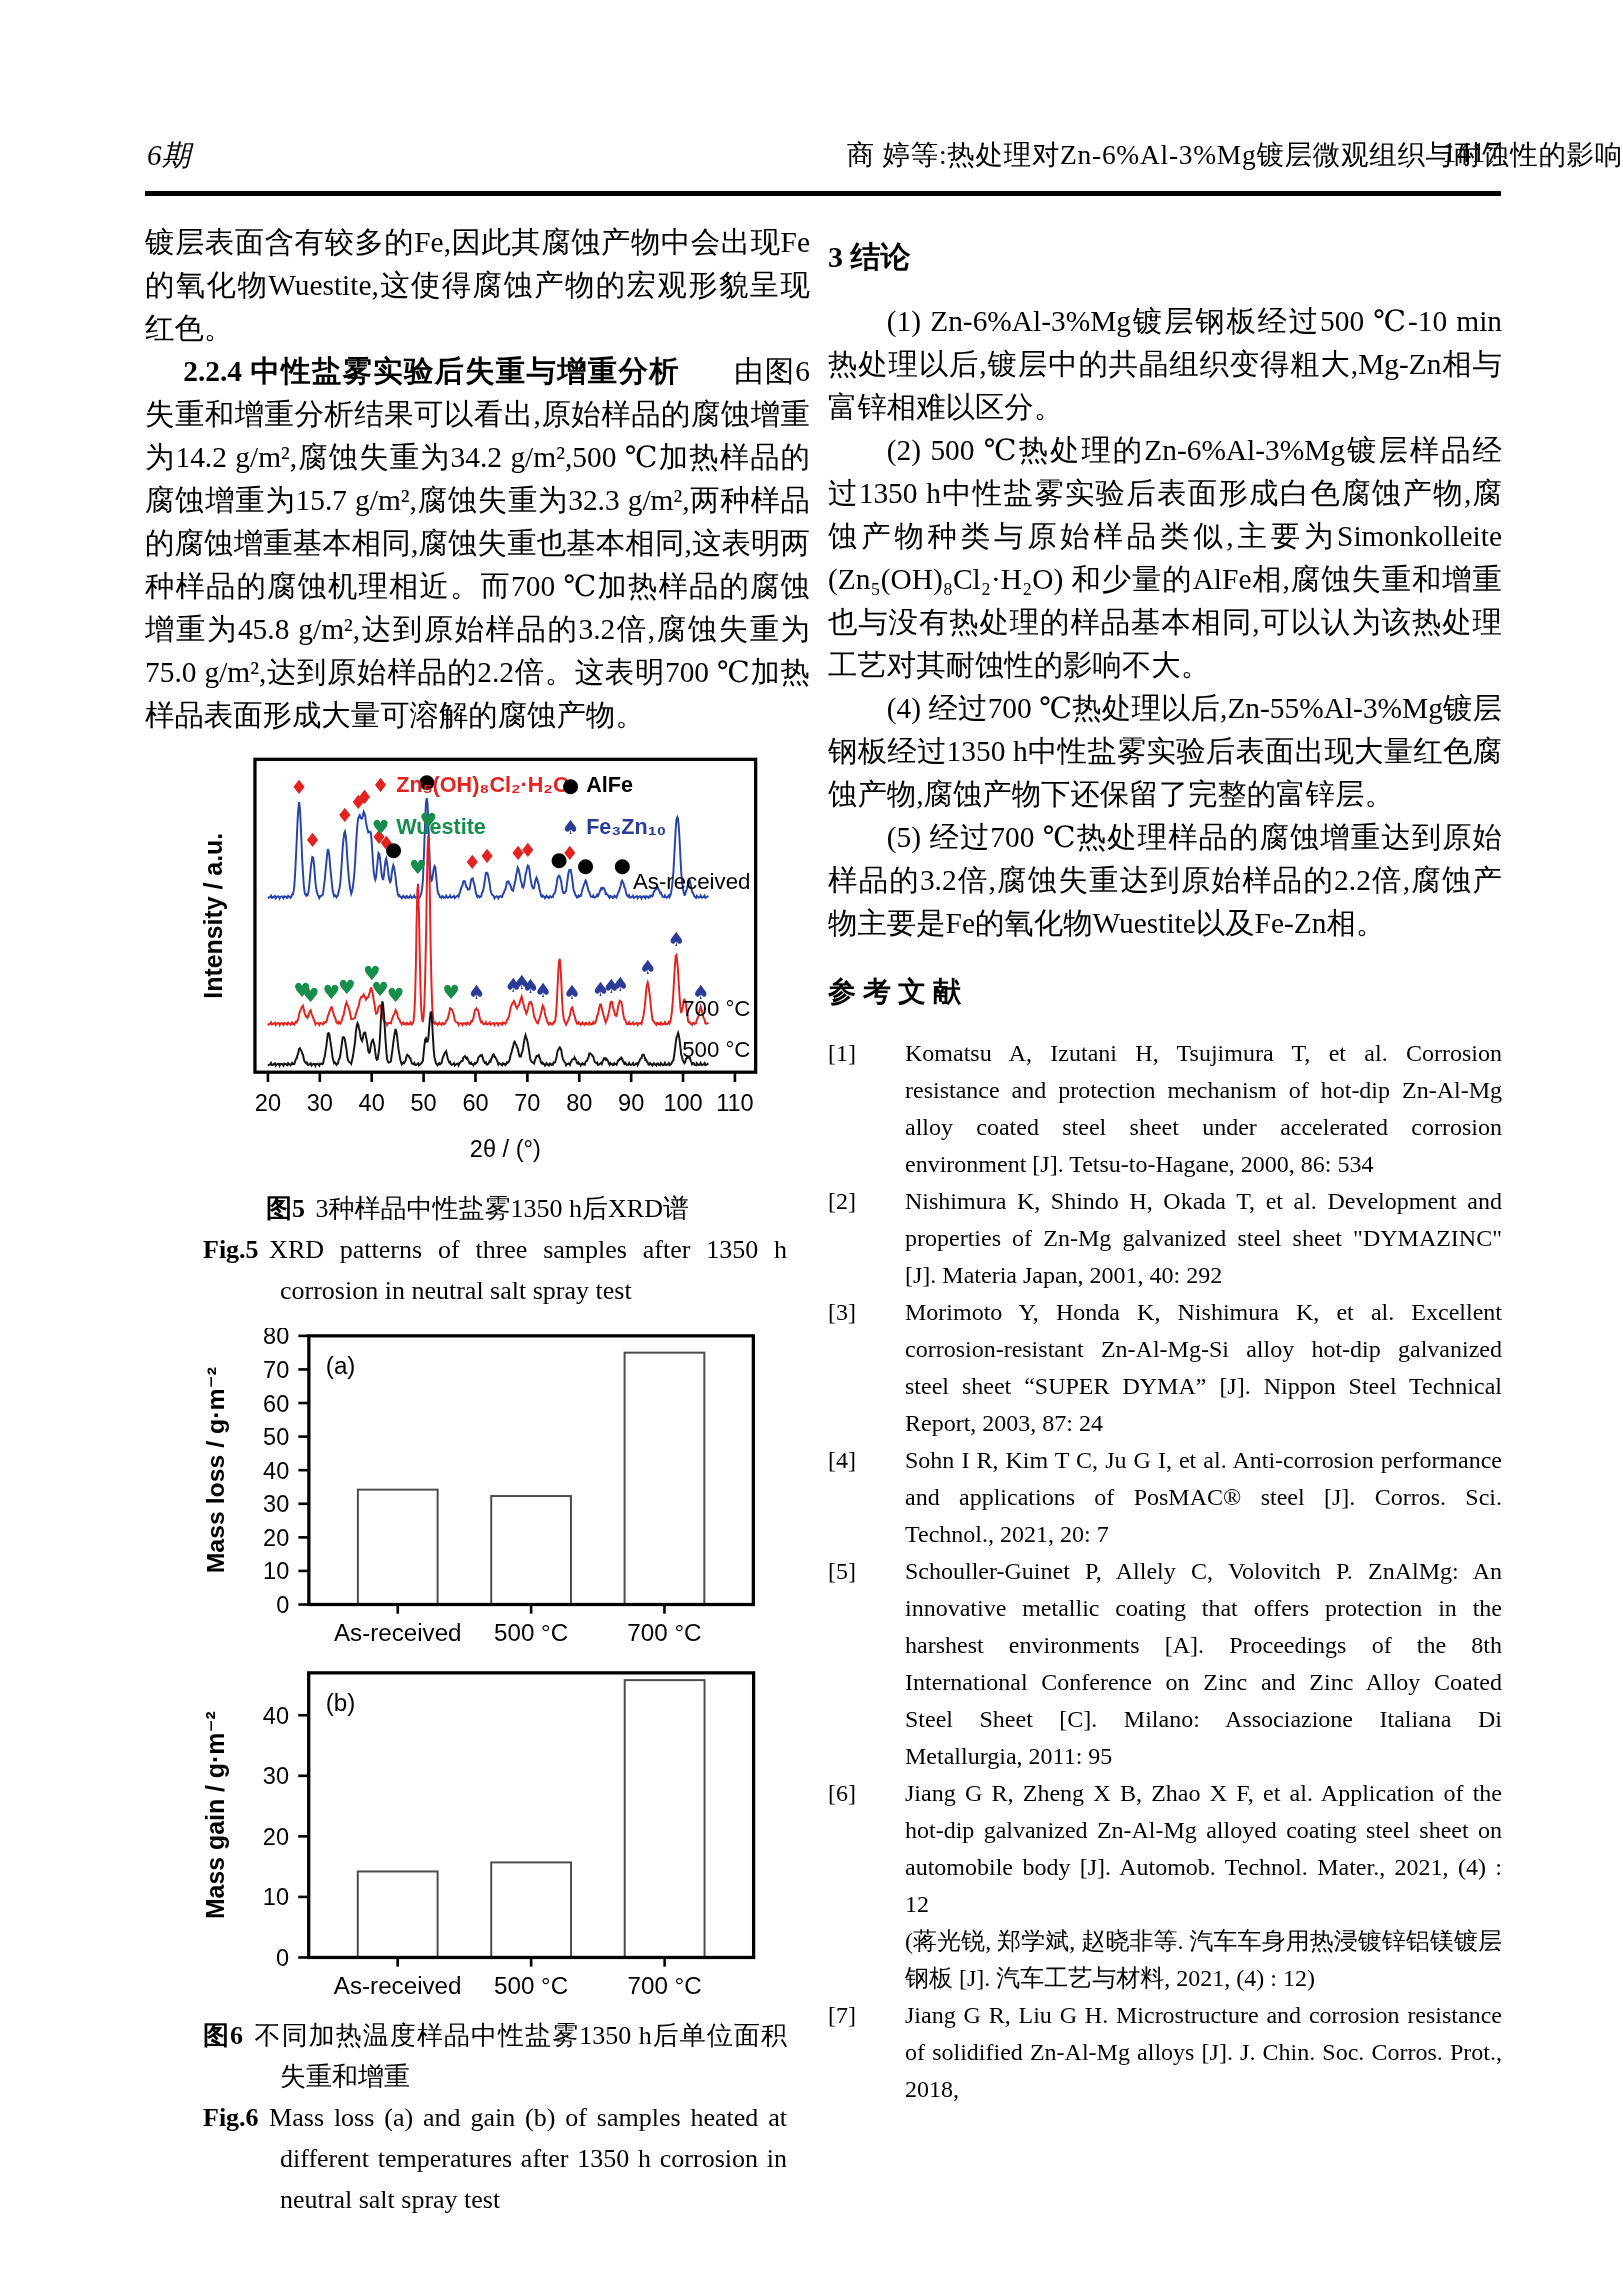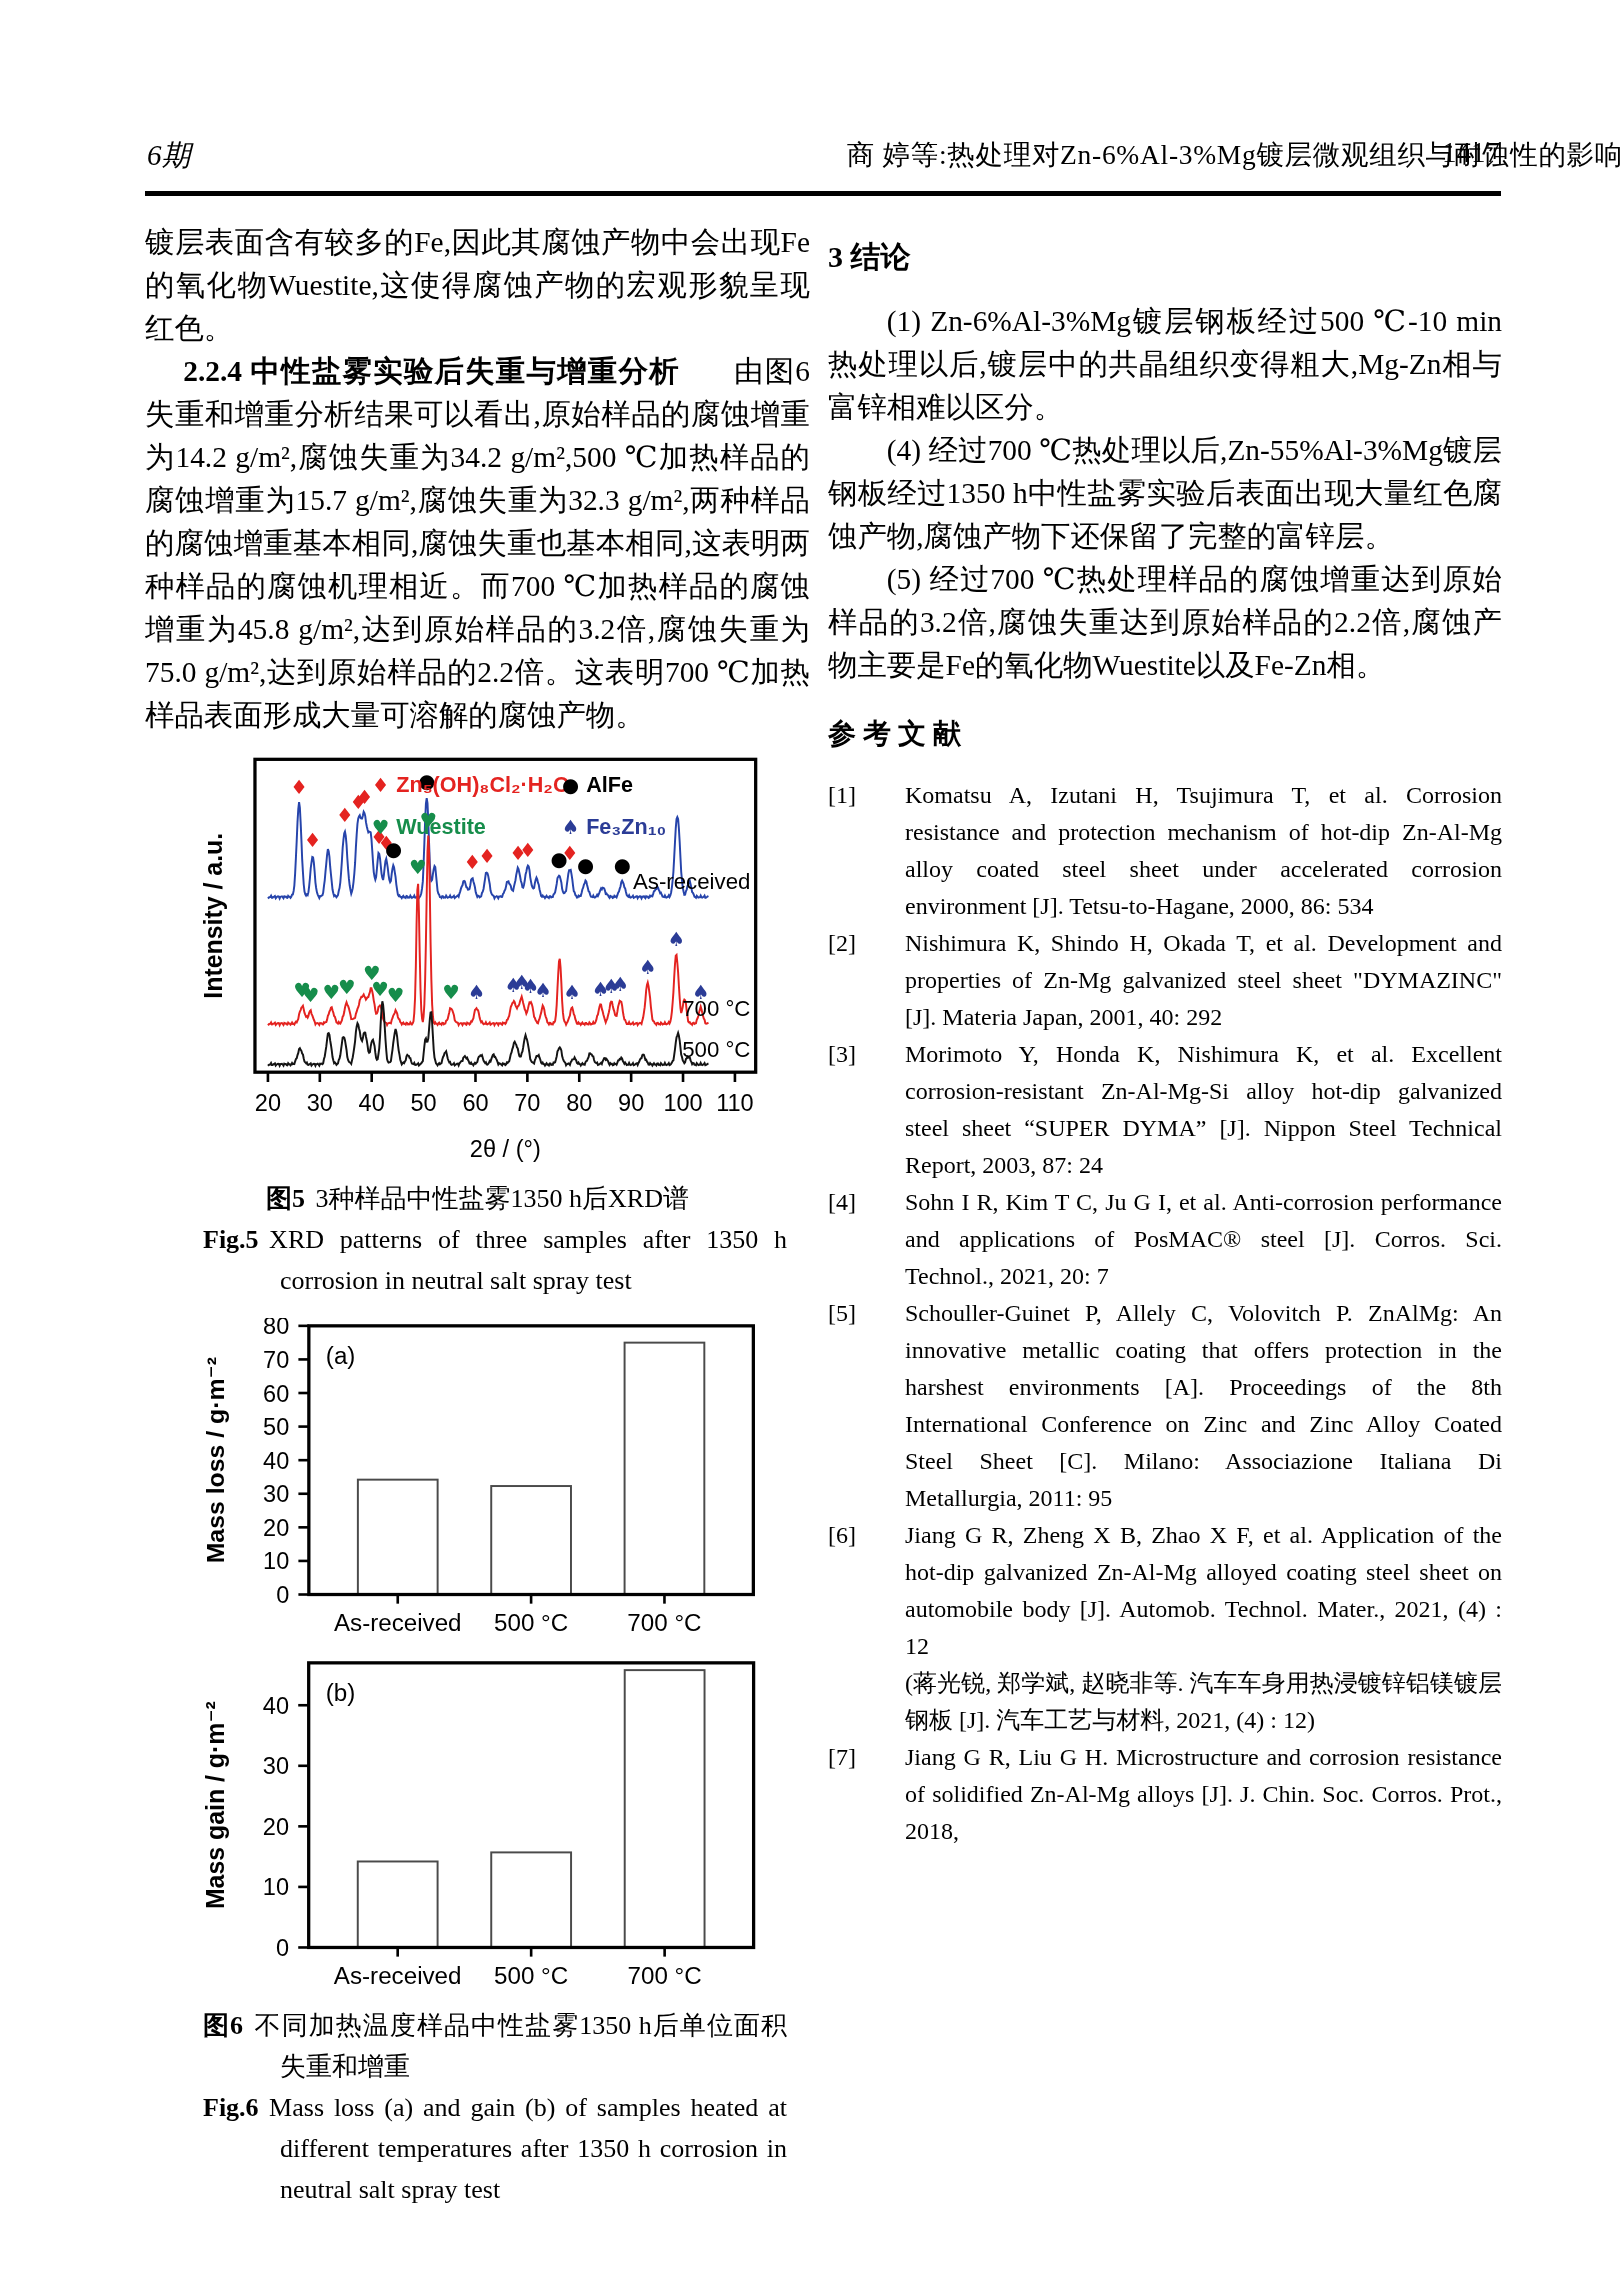--- a/index.html
+++ b/index.html
@@ -21,21 +21,21 @@
   
   .fig{margin-top:17px;}
   svg{display:block;}
   .tick{font-family:"Liberation Sans","DejaVu Sans",sans-serif;font-size:36px;}
   .axis-label{font-family:"Liberation Sans","DejaVu Sans",sans-serif;font-size:38px;font-weight:bold;}
   .series-label{font-family:"Liberation Sans","DejaVu Sans",sans-serif;font-size:34px;}
   .panel-label{font-family:"Liberation Sans","DejaVu Sans",sans-serif;font-size:37px;}
   .cat-label{font-family:"Liberation Sans","DejaVu Sans",sans-serif;font-size:37px;}
   .legend-label{font-family:"Liberation Sans","DejaVu Sans",sans-serif;font-size:33px;font-weight:bold;}
   .mk{font-family:"DejaVu Sans",sans-serif;font-size:30px;}
-  .cap-zh-center{font-size:26px;line-height:41px;text-align:center;margin-top:1px;}
+  .cap-zh-center{font-size:26px;line-height:41px;text-align:center;margin-top:11px;}
   .cap-hang{font-size:26px;line-height:41px;text-align:justify;
             margin:0 23px 0 58px;padding-left:77px;text-indent:-77px;}
   .cap-bold{font-weight:bold;margin-right:10.5px;}
   
   .h-conclusion{font-size:30px;font-weight:bold;margin:14px 0 22px 0;text-indent:0;}
   .h-refs{font-size:28px;font-weight:bold;margin:25px 0 22px 0;text-indent:0;}
   
   .ref{display:flex;font-size:24px;line-height:37px;margin:0;}
   .ref-num{flex:none;width:77px;}
   .ref-text{flex:1;text-align:justify;}
@@ -196,20 +196,21 @@
         </svg>
       <div class="cap-hang" style="margin-top:14.4px"><span class="cap-bold">图6</span><span>不同加热温度样品中性盐雾1350 h后单位面积失重和增重</span></div>
       <div class="cap-hang"><span class="cap-bold">Fig.6</span><span>Mass loss (a) and gain (b) of samples heated at different temperatures after 1350 h corrosion in neutral salt spray test</span></div>
     </div>
   </div>
 
   <div class="col col-right">
     <p class="para h-conclusion">3 结论</p>
     <div id="conclusions">
         <p class="para indent">(1) Zn-6%Al-3%Mg镀层钢板经过500 ℃-10 min热处理以后,镀层中的共晶组织变得粗大,Mg-Zn相与富锌相难以区分。</p>
+        <p class="para indent">(2) 500 ℃热处理的Zn-6%Al-3%Mg镀层样品经过1350 h中性盐雾实验后表面形成白色腐蚀产物,腐蚀产物种类与原始样品类似,主要为Simonkolleite (Zn₅(OH)₈Cl₂·H₂O) 和少量的AlFe相,腐蚀失重和增重也与没有热处理的样品基本相同,可以认为该热处理工艺对其耐蚀性的影响不大。</p>
         <p class="para indent">(4) 经过700 ℃热处理以后,Zn-55%Al-3%Mg镀层钢板经过1350 h中性盐雾实验后表面出现大量红色腐蚀产物,腐蚀产物下还保留了完整的富锌层。</p>
         <p class="para indent">(5) 经过700 ℃热处理样品的腐蚀增重达到原始样品的3.2倍,腐蚀失重达到原始样品的2.2倍,腐蚀产物主要是Fe的氧化物Wuestite以及Fe-Zn相。</p>
       </div>
     <p class="para h-refs">参 考 文 献</p>
     <div id="references">
         <div class="ref">
           <span class="ref-num">[1]</span>
           <div class="ref-text">
             <div>Komatsu A, Izutani H, Tsujimura T, et al. Corrosion resistance and protection mechanism of hot-dip Zn-Al-Mg alloy coated steel sheet under accelerated corrosion environment [J]. Tetsu-to-Hagane, 2000, 86: 534</div>
           </div>

